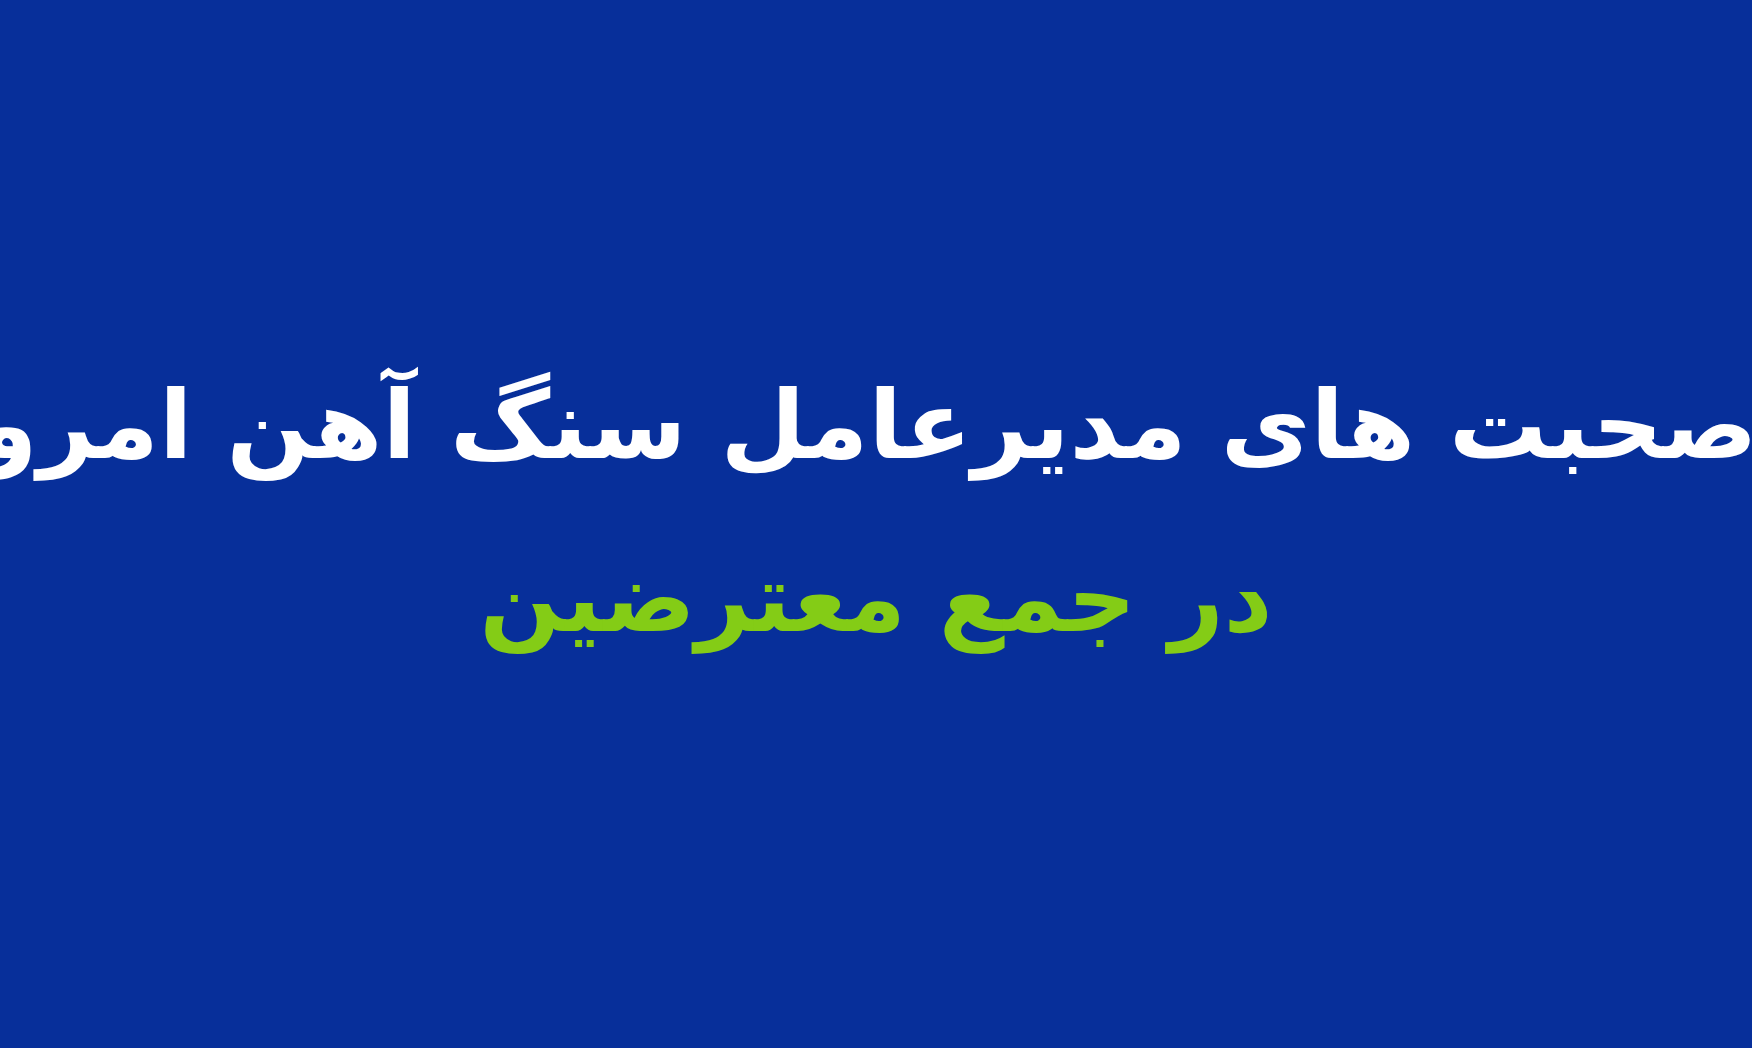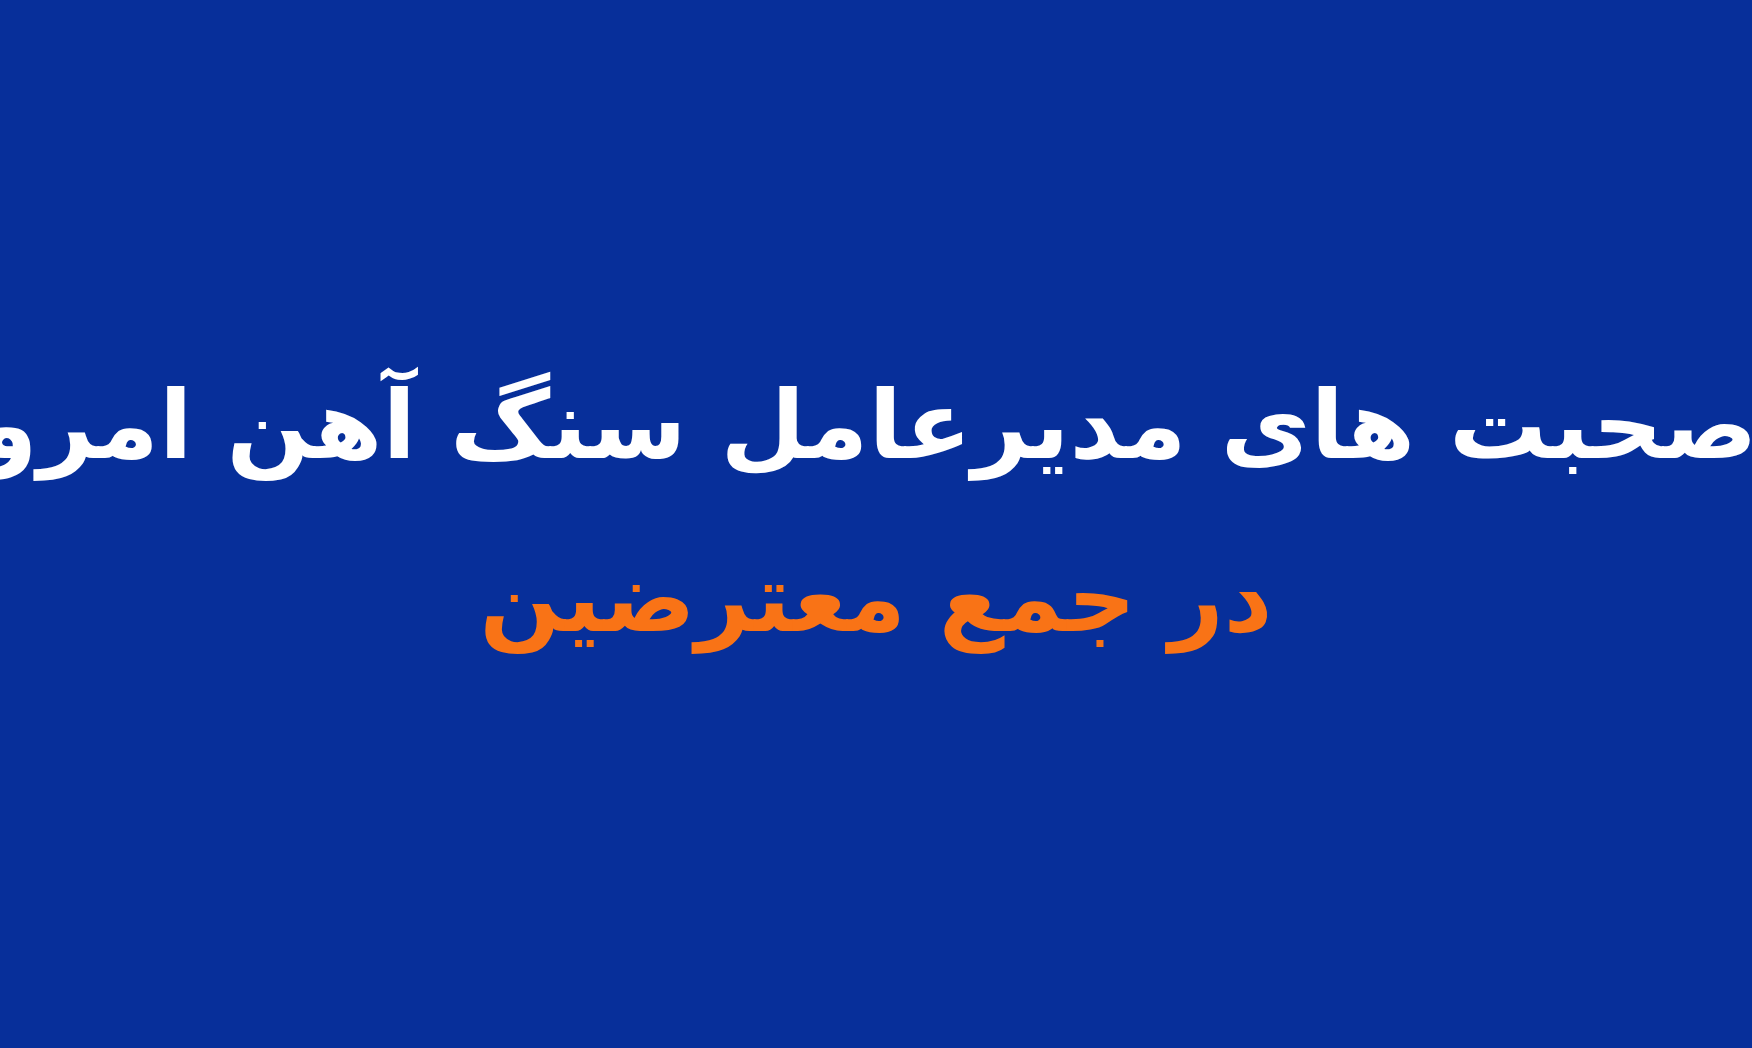--- a/index.html
+++ b/index.html
@@ -70,17 +70,17 @@
 </style>
 </head>
 <body>
 
 <div class="banner" style="background-color: rgb(7, 47, 154);">
 
   <div class="text-block">
 
     <span class="headline-line line-1" style="color: rgb(255, 255, 255);">صحبت های مدیرعامل سنگ آهن امروز صبح</span>
 
-    <span class="headline-line line-2" style="color: #f97316;">در جمع معترضین</span>
+    <span class="headline-line line-2" style="color: #84cc16;">در جمع معترضین</span>
 
   </div>
 
 </div>
 
 </body></html>

